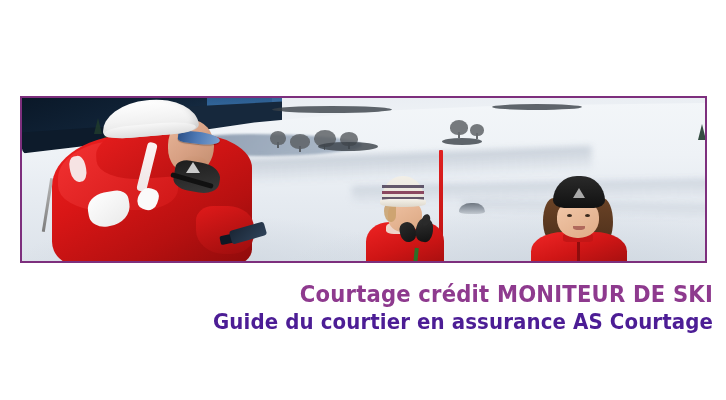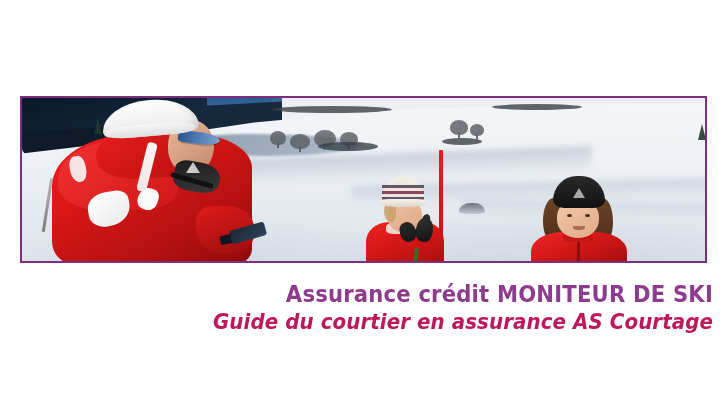--- a/index.html
+++ b/index.html
@@ -475,15 +475,15 @@
       <div class="cr-eye-r"></div>
       <div class="cr-mouth"></div>
       <div class="cr-hat"></div>
       <div class="cr-hat-logo"></div>
     </div>
 
   </div>
 </div>
 
 <div id="headline">
-  <div class="line1" style="color: rgb(142, 58, 142);">Assurance crédit MONITEUR DE SKI</div>
-  <div class="line2" style="color: #be185d; font-style: italic;">Guide du courtier en assurance AS Courtage</div>
+  <div class="line1" style="color: rgb(142, 58, 142);">Courtage crédit MONITEUR DE SKI</div>
+  <div class="line2" style="color: #4c1d95;">Guide du courtier en assurance AS Courtage</div>
 </div>
 
 </body></html>

